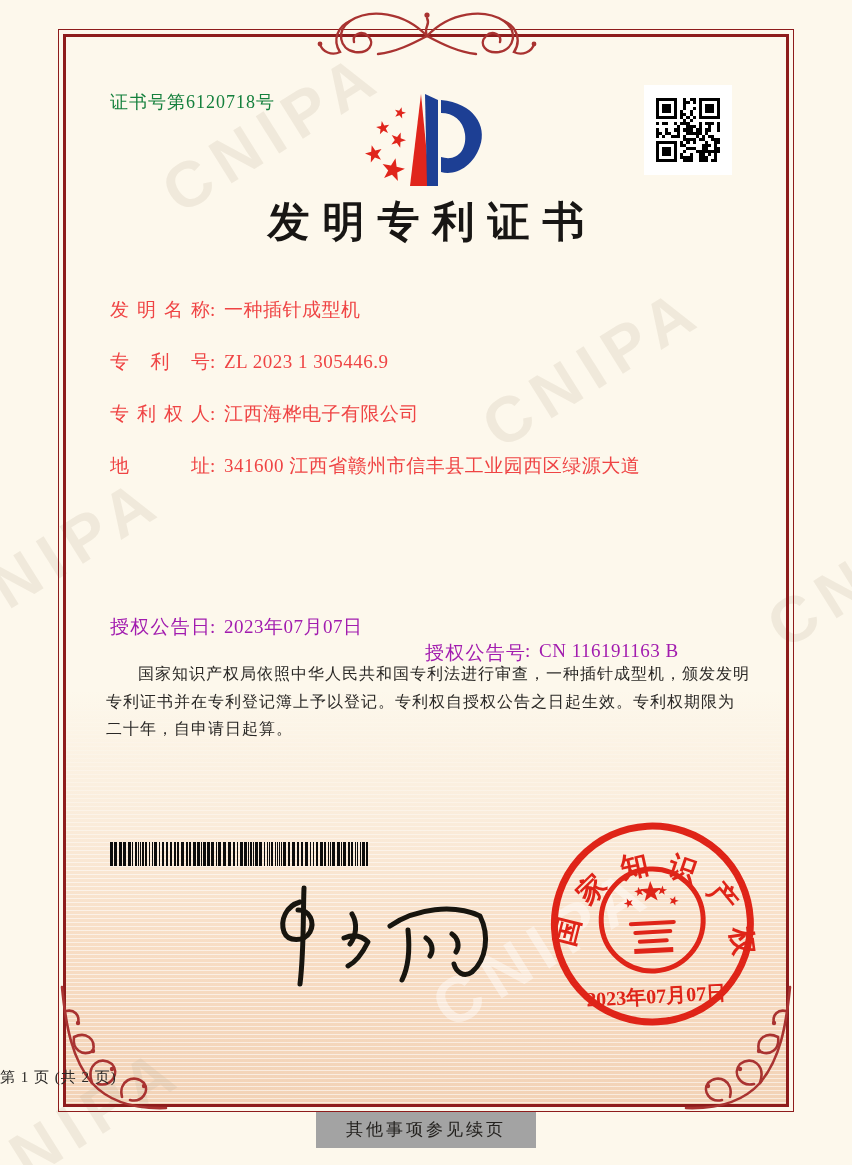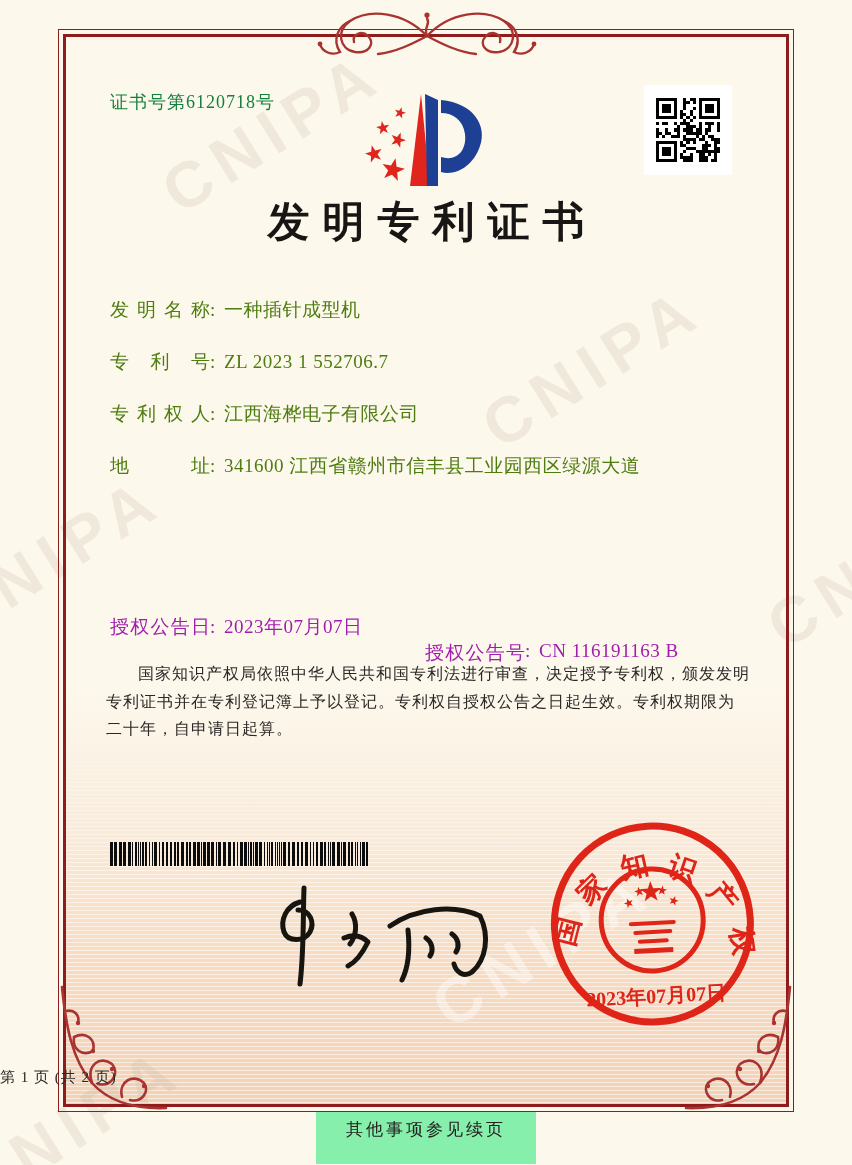--- a/index.html
+++ b/index.html
@@ -34,21 +34,21 @@
   .certno { position:absolute; left:110px; top:90px; font-size:18px; color:#15803d;
       letter-spacing:1px; z-index:4; }
   .qrbox { position:absolute; left:644px; top:85px; width:88px; height:90px; background:#ffffff;
       z-index:4; display:flex; align-items:center; justify-content:center; }
   .logo { position:absolute; left:360px; top:88px; width:130px; height:104px; z-index:4; }
   .title { position:absolute; left:0; top:194px; width:852px; text-align:center; font-size:42px;
       font-weight:bold; color:#181614; letter-spacing:13px; text-indent:13px; z-index:4;font-family:Liberation Serif, serif; }
 
   
   .fields { position:absolute; left:110px; top:298px; width:660px; z-index:4; }
-  .frow { height:52px; line-height:24px; font-size:19px; color:#4d7c0f; white-space:nowrap; }
+  .frow { height:52px; line-height:24px; font-size:19px; color:#ef4444; white-space:nowrap; }
   .flabel { display:inline-block; width:100px; text-align:justify; text-align-last:justify;
       text-justify:inter-character; vertical-align:top; }
   .fcolon { display:inline-block; width:14px; }
   .fvalue { letter-spacing:.5px; }
   .grantrow { position:absolute; left:110px; top:614px; width:660px; font-size:19px;
       color:#a21caf; white-space:nowrap; z-index:4; }
   .grantrow .pair2 { position:absolute; left:315px; top:0;margin-top:26px; }
 
   
   .bodytext { position:absolute; left:106px; top:660px; width:644px; z-index:4; }
@@ -62,21 +62,21 @@
       font-size:19px; color:#1d1b19; }
   .director div { margin-bottom:18px; }
   .signature { position:absolute; left:248px; top:880px; width:250px; height:110px; z-index:5; }
 
   
   .seal { position:absolute; left:545px; top:820px; width:215px; height:212px; z-index:5;
       transform:rotate(-3deg); }
 
   .pagefooter { position:absolute; left:0; top:1068px; width:852px; text-align:left;
       font-size:15px; color:#2a2826; z-index:4; letter-spacing:1px; }
-  .contnote { position:absolute; left:316px; top:1112px; width:220px; height:52px; background:#86efac;
+  .contnote { position:absolute; left:316px; top:1112px; width:220px; height:36px; background:#a3a3a3;
       z-index:4; text-align:center; line-height:36px; font-size:17px; color:#23211e;
       letter-spacing:3px; }
 </style>
 </head>
 <body>
 
 <div class="page">
 
   <div class="wm" style="left:150px;top:95px;">CNIPA</div>
   <div class="wm" style="left:470px;top:330px;">CNIPA</div>
@@ -396,34 +396,34 @@
         <polygon points="65,6 78,12 78,98 67,98"></polygon>
         <path d="M81,12 C114,15 127,38 120,58 C113,79 95,88 81,84 L81,69 C97,74 107,62 105,46 C103,32 93,25 81,25 Z"></path>
       </g>
     </svg>
   </div>
 
   <div class="title">发明专利证书</div>
 
   <div class="fields">
       <div class="frow"><span class="flabel">发明名称</span><span class="fcolon">:</span><span class="fvalue">一种插针成型机</span></div>
-      <div class="frow"><span class="flabel">专利号</span><span class="fcolon">:</span><span class="fvalue">ZL 2023 1 552706.7</span></div>
+      <div class="frow"><span class="flabel">专利号</span><span class="fcolon">:</span><span class="fvalue">ZL 2023 1 305446.9</span></div>
       <div class="frow"><span class="flabel">专利权人</span><span class="fcolon">:</span><span class="fvalue">江西海桦电子有限公司</span></div>
       <div class="frow"><span class="flabel">地址</span><span class="fcolon">:</span><span class="fvalue">341600 江西省赣州市信丰县工业园西区绿源大道</span></div>
     </div>
 
   <div class="grantrow">
     <span class="flabel">授权公告日</span><span class="fcolon">:</span><span class="fvalue">2023年07月07日</span>
     <span class="pair2">
       <span class="flabel">授权公告号</span><span class="fcolon">:</span><span class="fvalue">CN 116191163 B</span>
     </span>
   </div>
 
   <div class="bodytext">
-    <p>国家知识产权局依照中华人民共和国专利法进行审查，决定授予专利权，颁发发明专利证书并在专利登记簿上予以登记。专利权自授权公告之日起生效。专利权期限为二十年，自申请日起算。</p>
+    <p>国家知识产权局依照中华人民共和国专利法进行审查，一种插针成型机，颁发发明专利证书并在专利登记簿上予以登记。专利权自授权公告之日起生效。专利权期限为二十年，自申请日起算。</p>
   </div>
 
   <svg class="barcode" id="barcode" viewBox="0 0 262 24" preserveAspectRatio="none">
       <rect x="0" y="0" width="3" height="24" fill="#0c0c0c"></rect>
       <rect x="4" y="0" width="3" height="24" fill="#0c0c0c"></rect>
       <rect x="9" y="0" width="3" height="24" fill="#0c0c0c"></rect>
       <rect x="13" y="0" width="3" height="24" fill="#0c0c0c"></rect>
       <rect x="18" y="0" width="3" height="24" fill="#0c0c0c"></rect>
       <rect x="22" y="0" width="1" height="24" fill="#0c0c0c"></rect>
       <rect x="25" y="0" width="2" height="24" fill="#0c0c0c"></rect>

